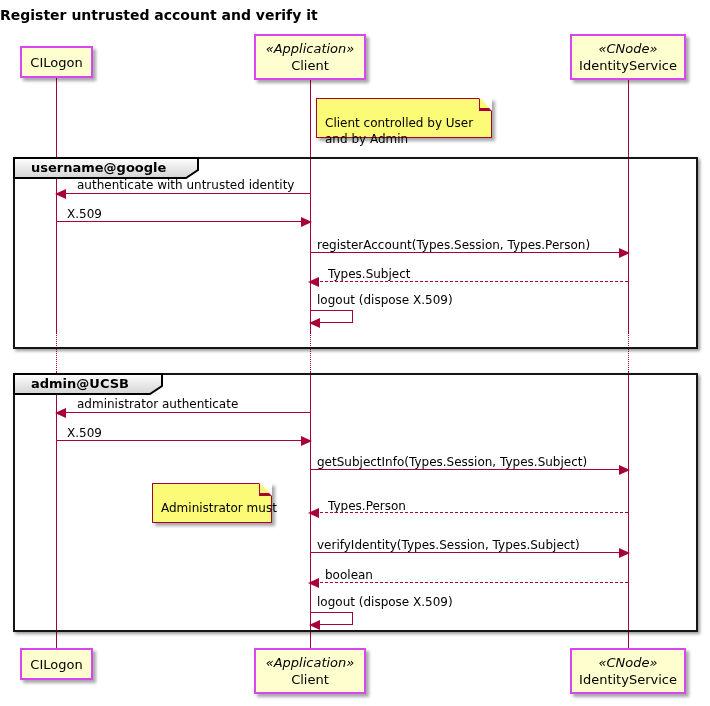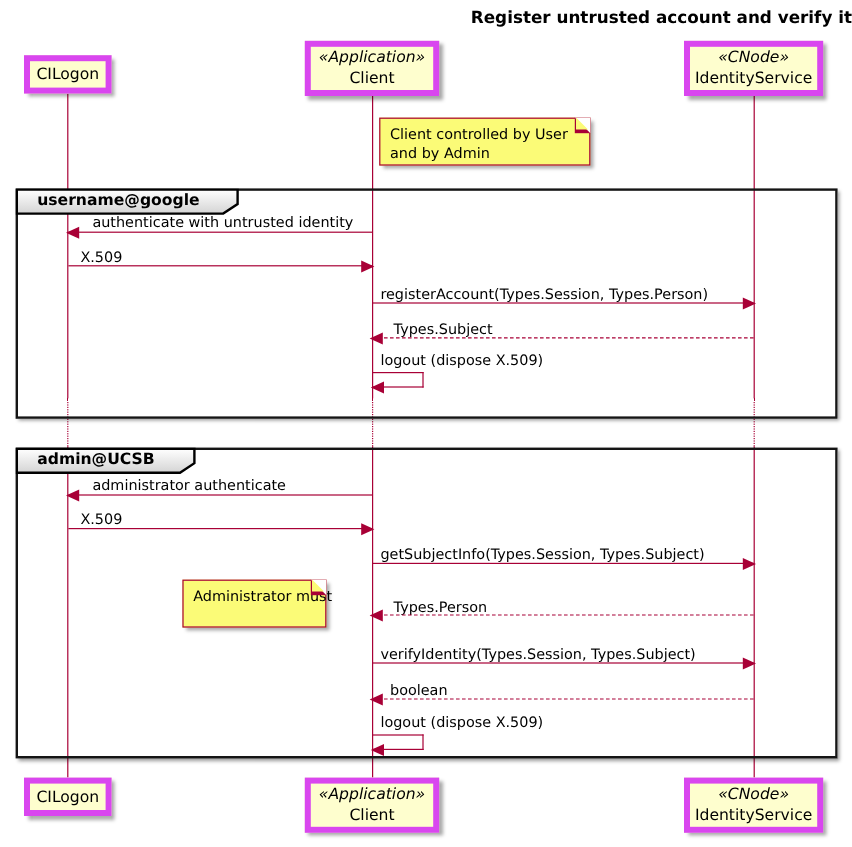--- a/index.html
+++ b/index.html
@@ -2,27 +2,27 @@
 <html><head>
 <meta charset="utf-8">
 <style>
   html,body{margin:0;padding:0;background:#ffffff;}
   .canvas{
     position:relative;width:710px;height:706px;background:#ffffff;
     font-family:"DejaVu Sans","Liberation Sans",sans-serif;color:#000;
     overflow:hidden;
   }
   .title{
-    position:absolute;top:7px;left:0;width:710px;text-align:right;
+    position:absolute;top:7px;left:0;width:710px;text-align:left;
     font-size:14px;font-weight:bold;
   }
   
   .pbox{
     position:absolute;box-sizing:border-box;background:#FEFECE;
-    border:5px solid #d946ef;box-shadow:3px 3px 3px rgba(0,0,0,.35);
+    border:2px solid #d946ef;box-shadow:3px 3px 3px rgba(0,0,0,.35);
     display:flex;flex-direction:column;align-items:center;justify-content:center;
     font-size:13px;line-height:17px;text-align:center;
   }
   .stereo{font-style:italic;}
   
   .lifeline{position:absolute;width:0;border-left:1px solid #A80036;}
   .lifeline.dotted{border-left-style:dotted;}
   
   .frame{
     position:absolute;box-sizing:border-box;border:2px solid #151515;
@@ -42,21 +42,21 @@
   .head.l{left:-2px;top:-5px;border-top:5px solid transparent;border-bottom:5px solid transparent;border-right:11px solid #A80036;}
   .selfmsg{
     position:absolute;box-sizing:border-box;
     border:1px solid #A80036;border-left:none;background:transparent;
   }
   .selfmsg .head.l{left:-1px;top:auto;bottom:-6px;}
   
   .note{
     position:absolute;box-sizing:border-box;background:#FBFB77;
     border:1px solid #A80036;box-shadow:3px 3px 3px rgba(0,0,0,.35);
-    font-size:12px;line-height:16px;padding:5px 8px;white-space:nowrap;
+    font-size:12px;line-height:16px;padding:16px 8px;white-space:nowrap;
   }
   .note::before{
     content:"";position:absolute;top:-1px;right:-1px;
     border-style:solid;border-width:0 13px 13px 0;
     border-color:#ffffff #ffffff #A80036 #A80036;
   }
   .note::after{
     content:"";position:absolute;top:-1px;right:1px;
     border-style:solid;border-width:0 10px 10px 0;
     border-color:transparent transparent #FBFB77 #FBFB77;

